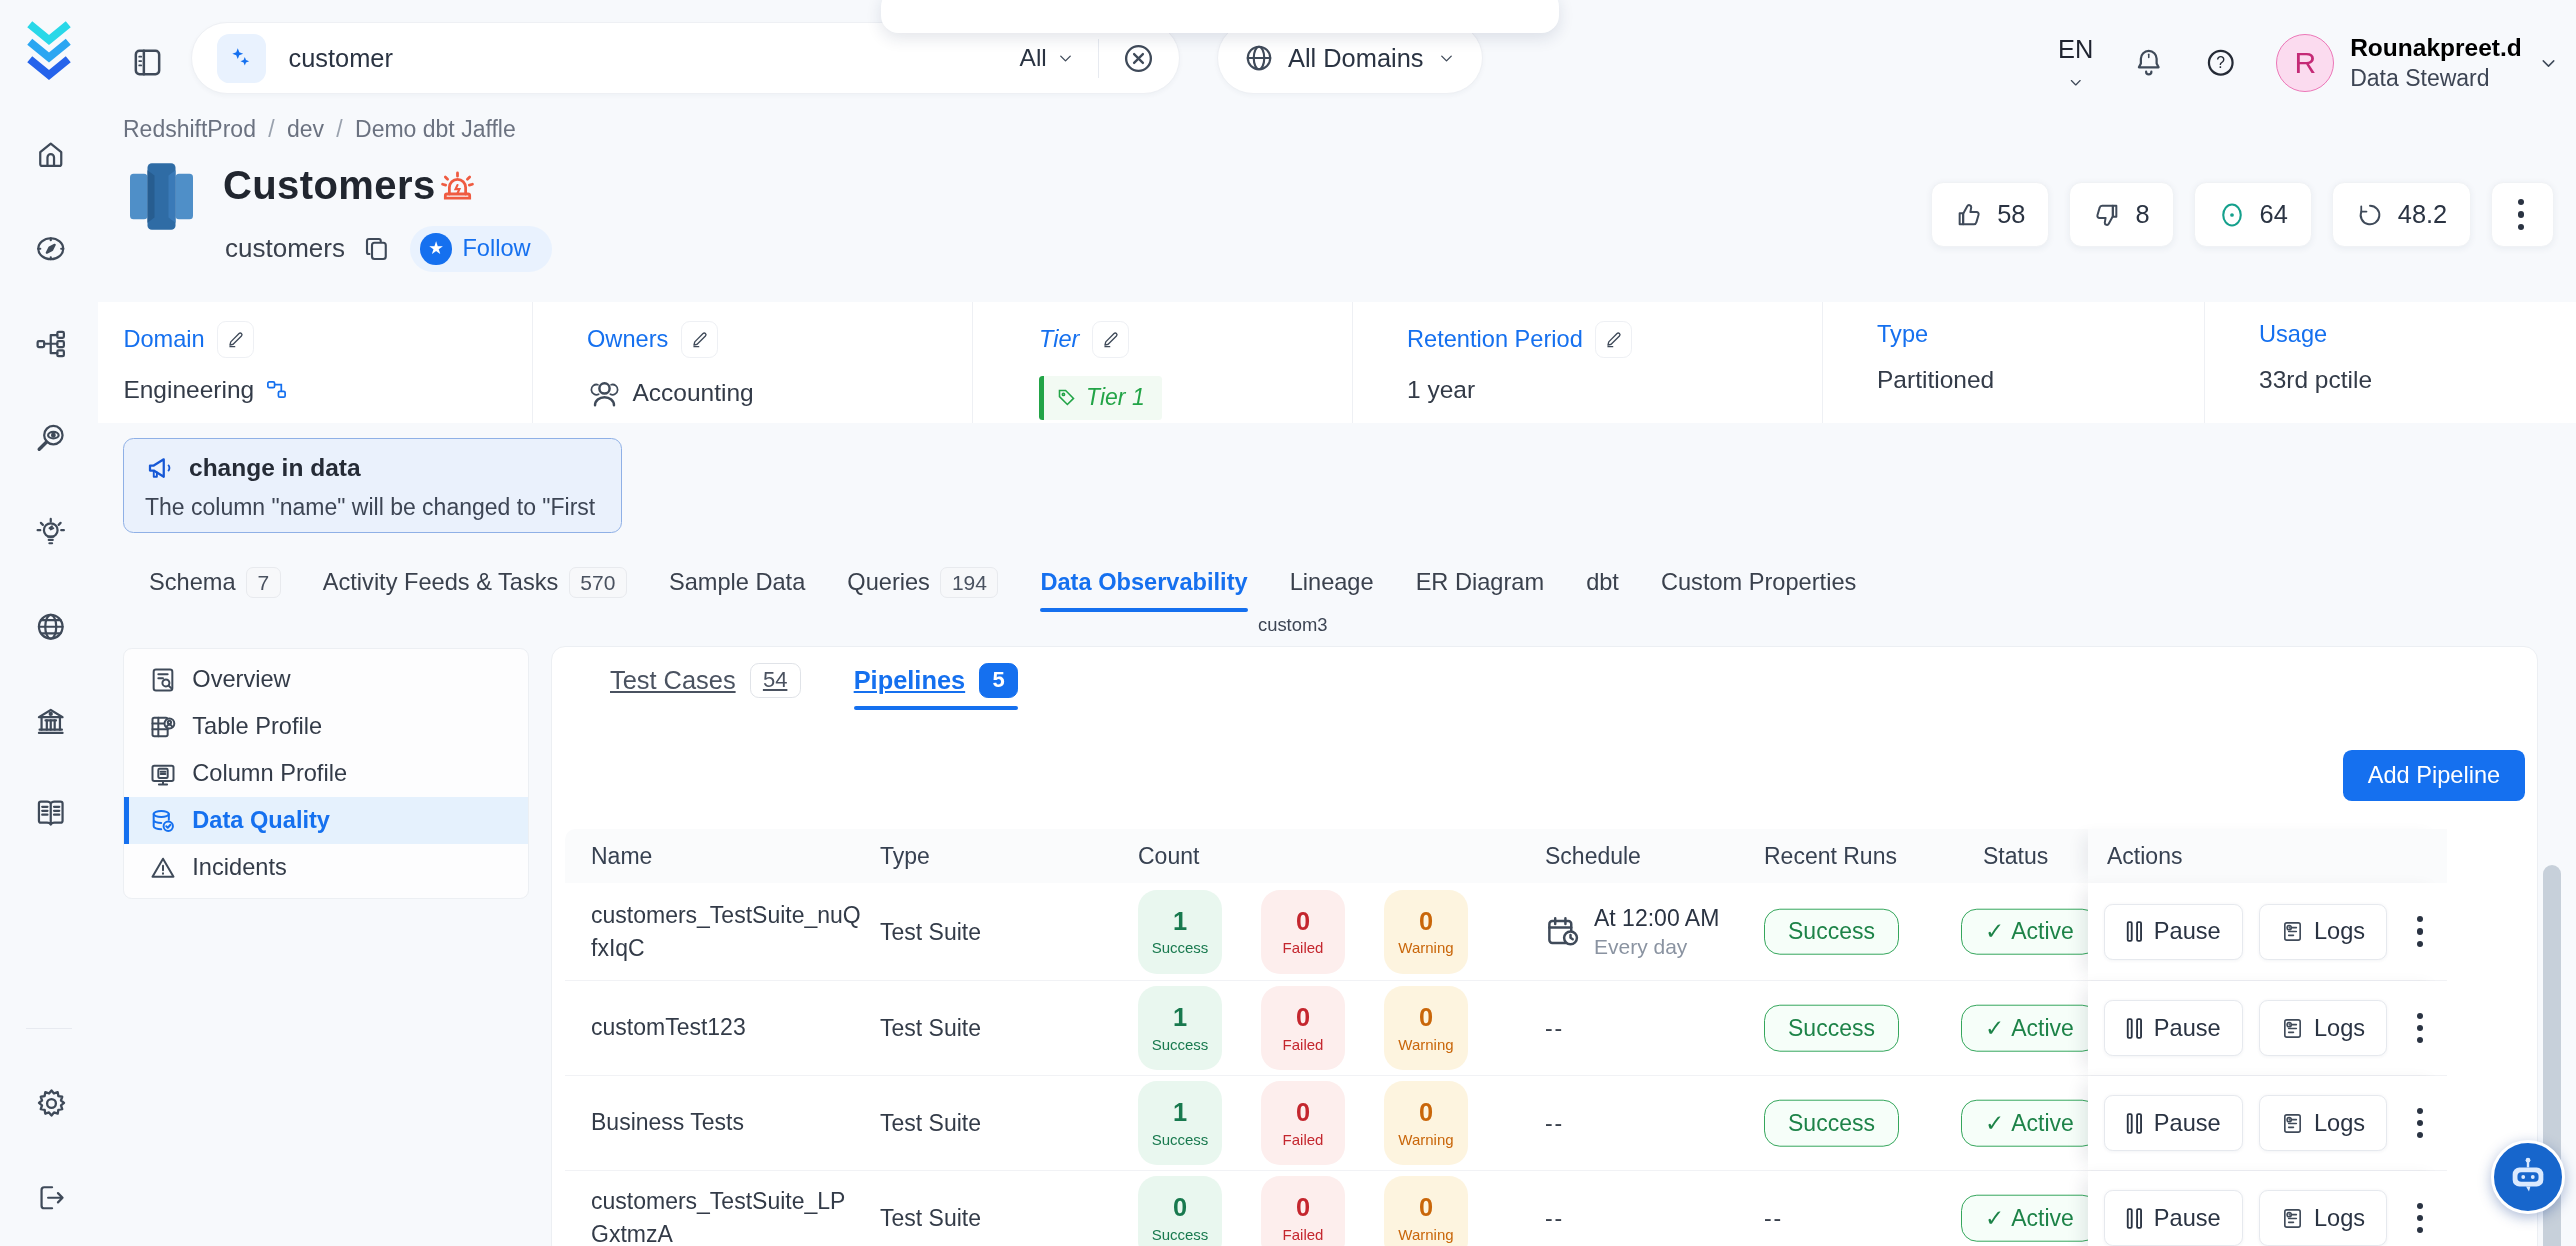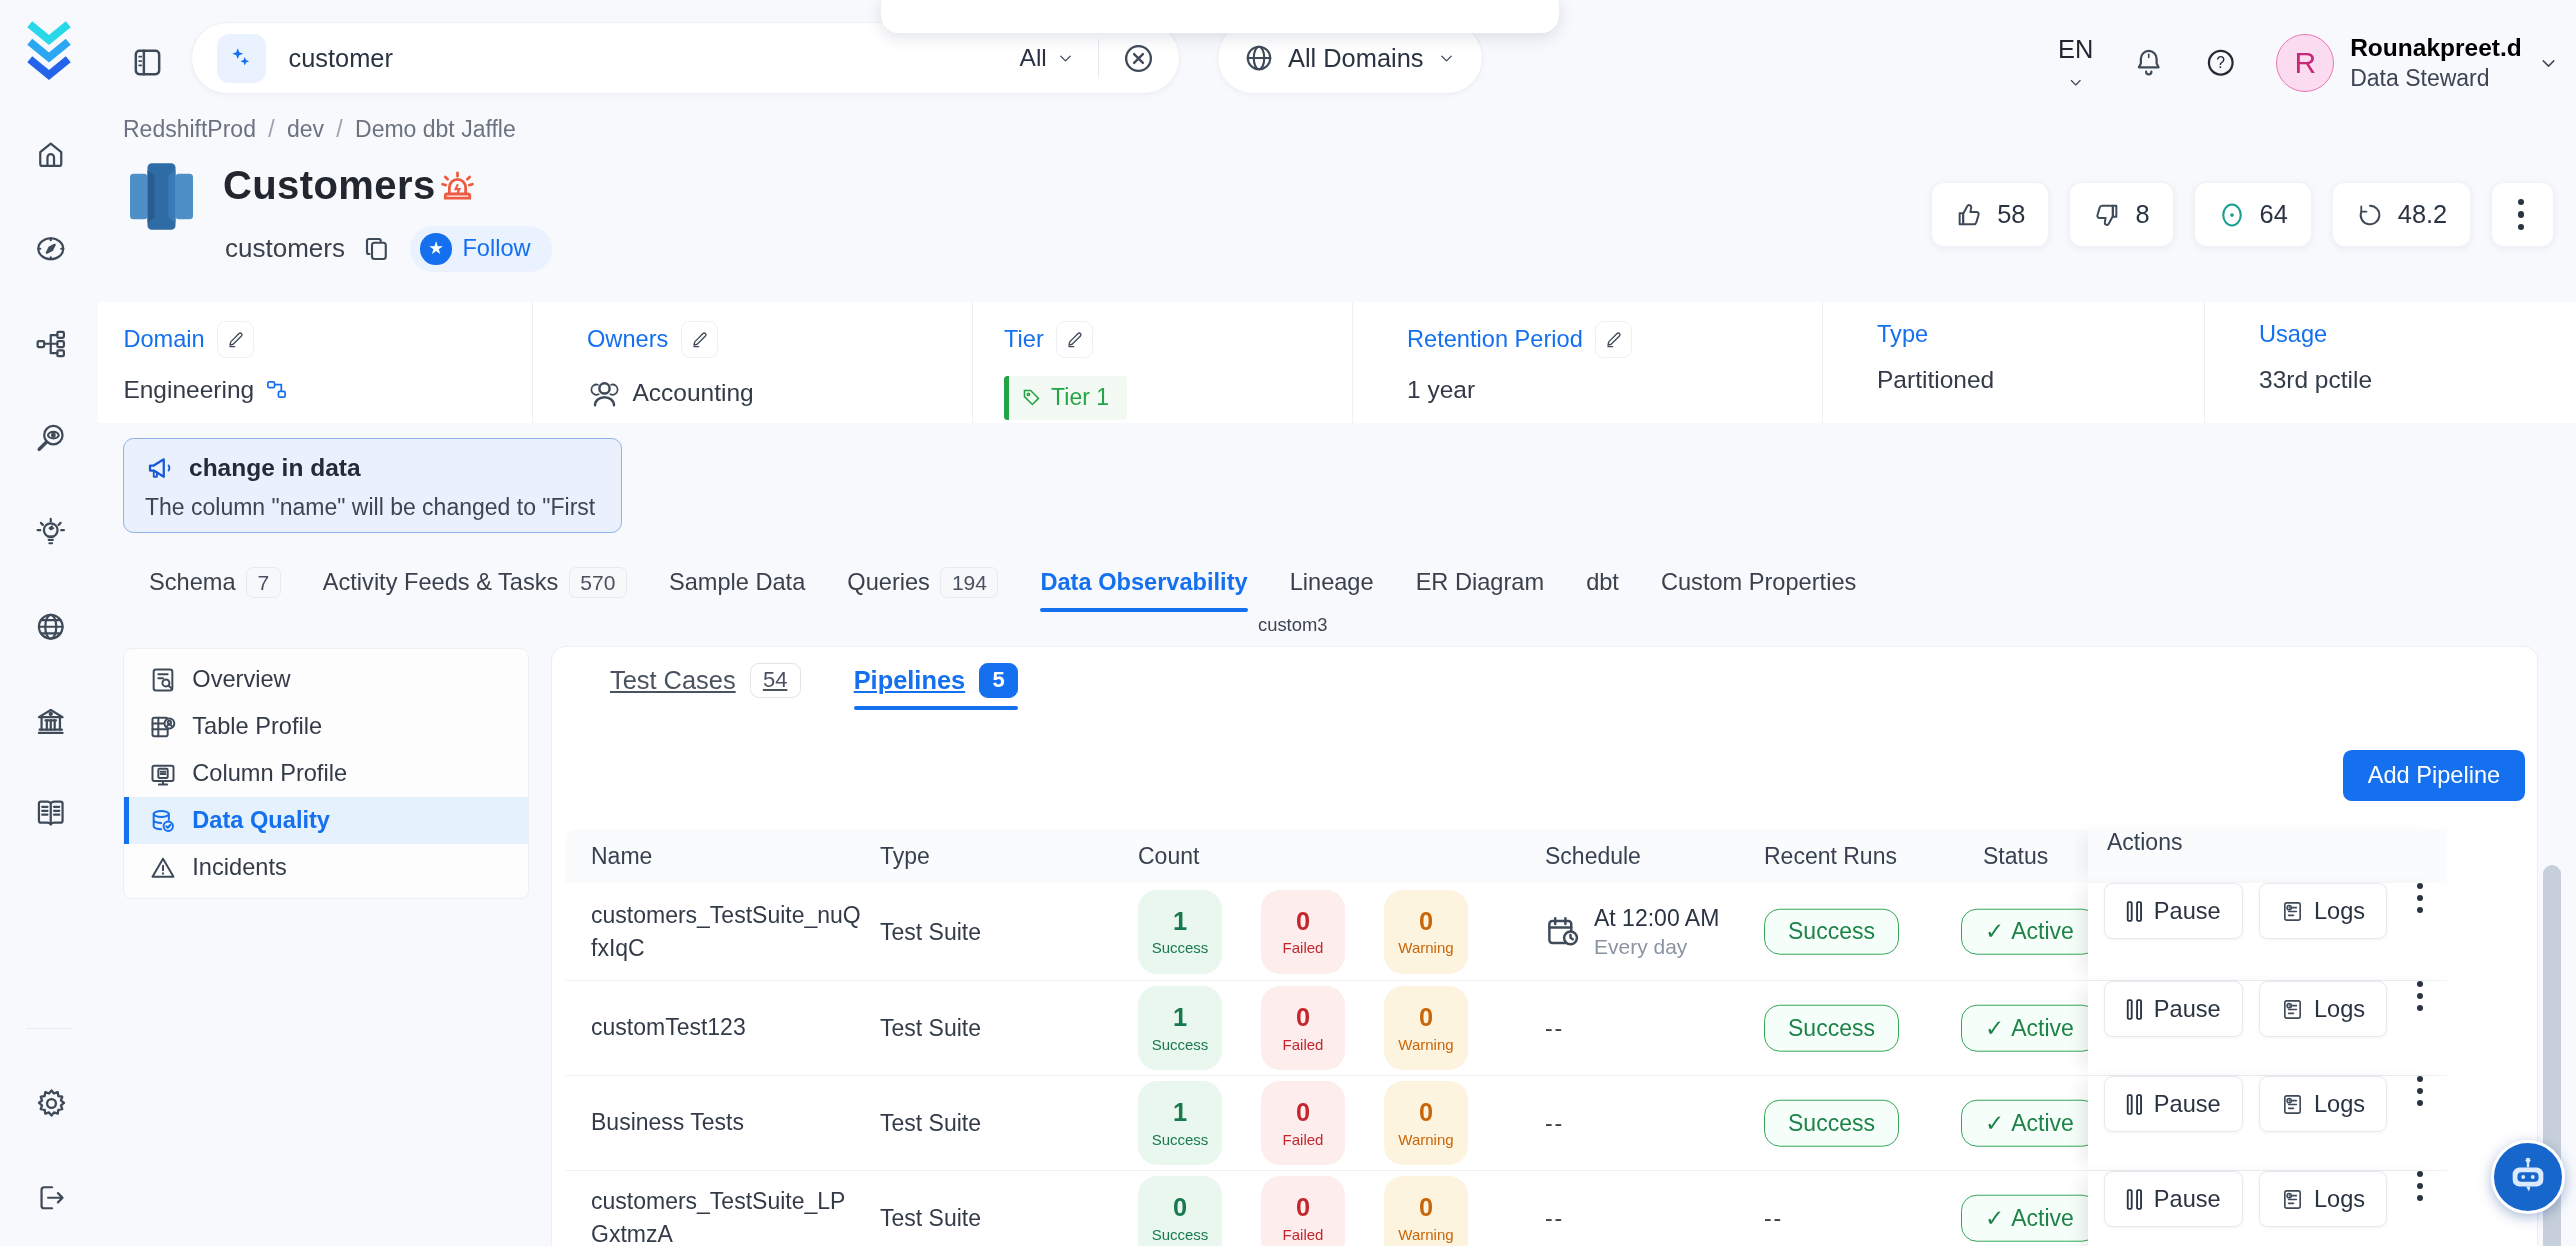--- a/index.html
+++ b/index.html
@@ -107,21 +107,21 @@
   .chip.s { background:#e9f7ef; color:#18794e; }
   .chip.f { background:#fdeeed; color:#c4262e; }
   .chip.w { background:#fdf4df; color:#c9660a; }
   .td.sched { left:980px; display:flex; align-items:center; gap:14px; }
   .sched-time { font-size:23px; color:#2a3342; }
   .sched-freq { font-size:21px; color:#8a93a1; margin-top:3.5px; }
   .dash { color:#3a414d; letter-spacing:1.8px; }
   .td.recent { left:1199px; }
   .pill-green { display:inline-flex; align-items:center; gap:7px; border:1.8px solid #35a65c; background:#f6fef9; color:#1d8348; border-radius:15.8px; padding:8.8px 23px; font-size:23px; }
   .td.status { left:1396px; z-index:1; }
-  .actions-panel { position:absolute; top:0; bottom:0; left:1523px; width:359px; background:#fff; z-index:2; box-shadow:-12.3px 0 15.8px -7px rgba(30,40,60,.10); display:flex; }
+  .actions-panel { position:absolute; top:0; bottom:0; left:1523px; width:359px; background:#fff; z-index:2; box-shadow:-12.3px 0 15.8px -7px rgba(30,40,60,.10); display:flex; align-items:center; }
   .thead .actions-panel { background:#fafbfc; box-shadow:-12.3px 0 15.8px -7px rgba(30,40,60,.08); }
   .act-btn { height:56px; background:#fff; border:0.9px solid #e6e9ee; border-radius:8.8px; box-shadow:0 0.9px 3.5px rgba(25,45,80,.05); display:flex; align-items:center; gap:10.5px; font-size:23.6px; color:#2a3342; padding:0 21px; cursor:pointer; margin-left:15.8px; font-family:"Liberation Sans",sans-serif; }
   .kebab { width:8.8px; display:flex; flex-direction:column; gap:6.1px; margin-left:30px; cursor:pointer; }
   .kebab i { width:6.1px; height:6.1px; border-radius:50%; background:#2a3342; }
   .stats .kebab { margin:0; }
 
   
   .scroll-thumb { position:absolute; right:15px; top:865px; width:18.4px; height:438px; background:#c7d0da; border-radius:9.6px; z-index:40; }
   .chatbot { position:absolute; right:11.4px; top:1140px; width:74px; height:74px; border-radius:50%; background:#1766cc; border:3.5px solid #fff; box-shadow:0 3.5px 12.3px rgba(20,60,140,.35); display:flex; align-items:center; justify-content:center; cursor:pointer; z-index:50; }
 </style>
@@ -398,21 +398,21 @@
       </div>
       <div class="meta-value">
         <svg class="ic" width="35" height="35" viewBox="0 0 24 24" stroke="#2a3342">
             <circle cx="12" cy="8.5" r="3.5"></circle>
             <path d="M5.5 20 a6.5 5.5 0 0 1 13 0"></path>
             <path d="M7.5 6 a3.5 3.5 0 1 0 .5 6.5 M16.5 6 a3.5 3.5 0 1 1 -.5 6.5" stroke-width="1.2"></path>
           </svg>
         <span>Accounting</span>
       </div>
     </div>
-    <div class="meta-col bordered" style="left:874px; width:380px; padding-left:31px;">
+    <div class="meta-col bordered" style="left:874px; width:380px; padding-left:66px;font-style:italic;">
       <div class="meta-label">
         <span>Tier</span>
         <span class="edit-btn">
             <svg class="ic" width="19" height="19" viewBox="0 0 24 24" stroke="#6b7280">
               <path d="M5 19 l1-4 L16.5 4.5 a2 2 0 0 1 3 3 L9 18 Z M5 21 h6"></path>
             </svg>
           </span>
       </div>
       <div class="meta-value">
         <span class="tier-pill">

